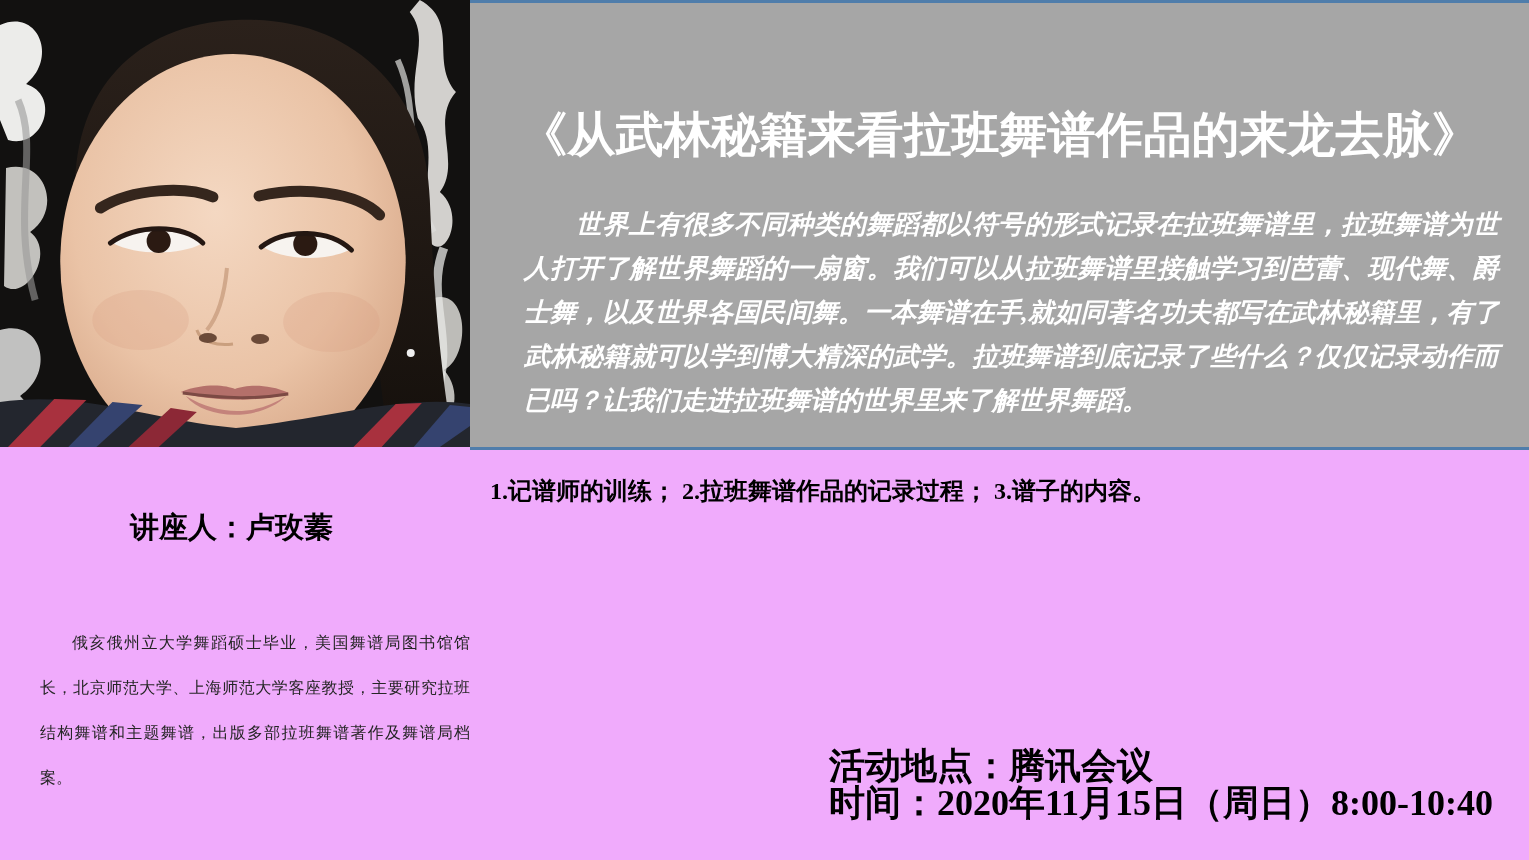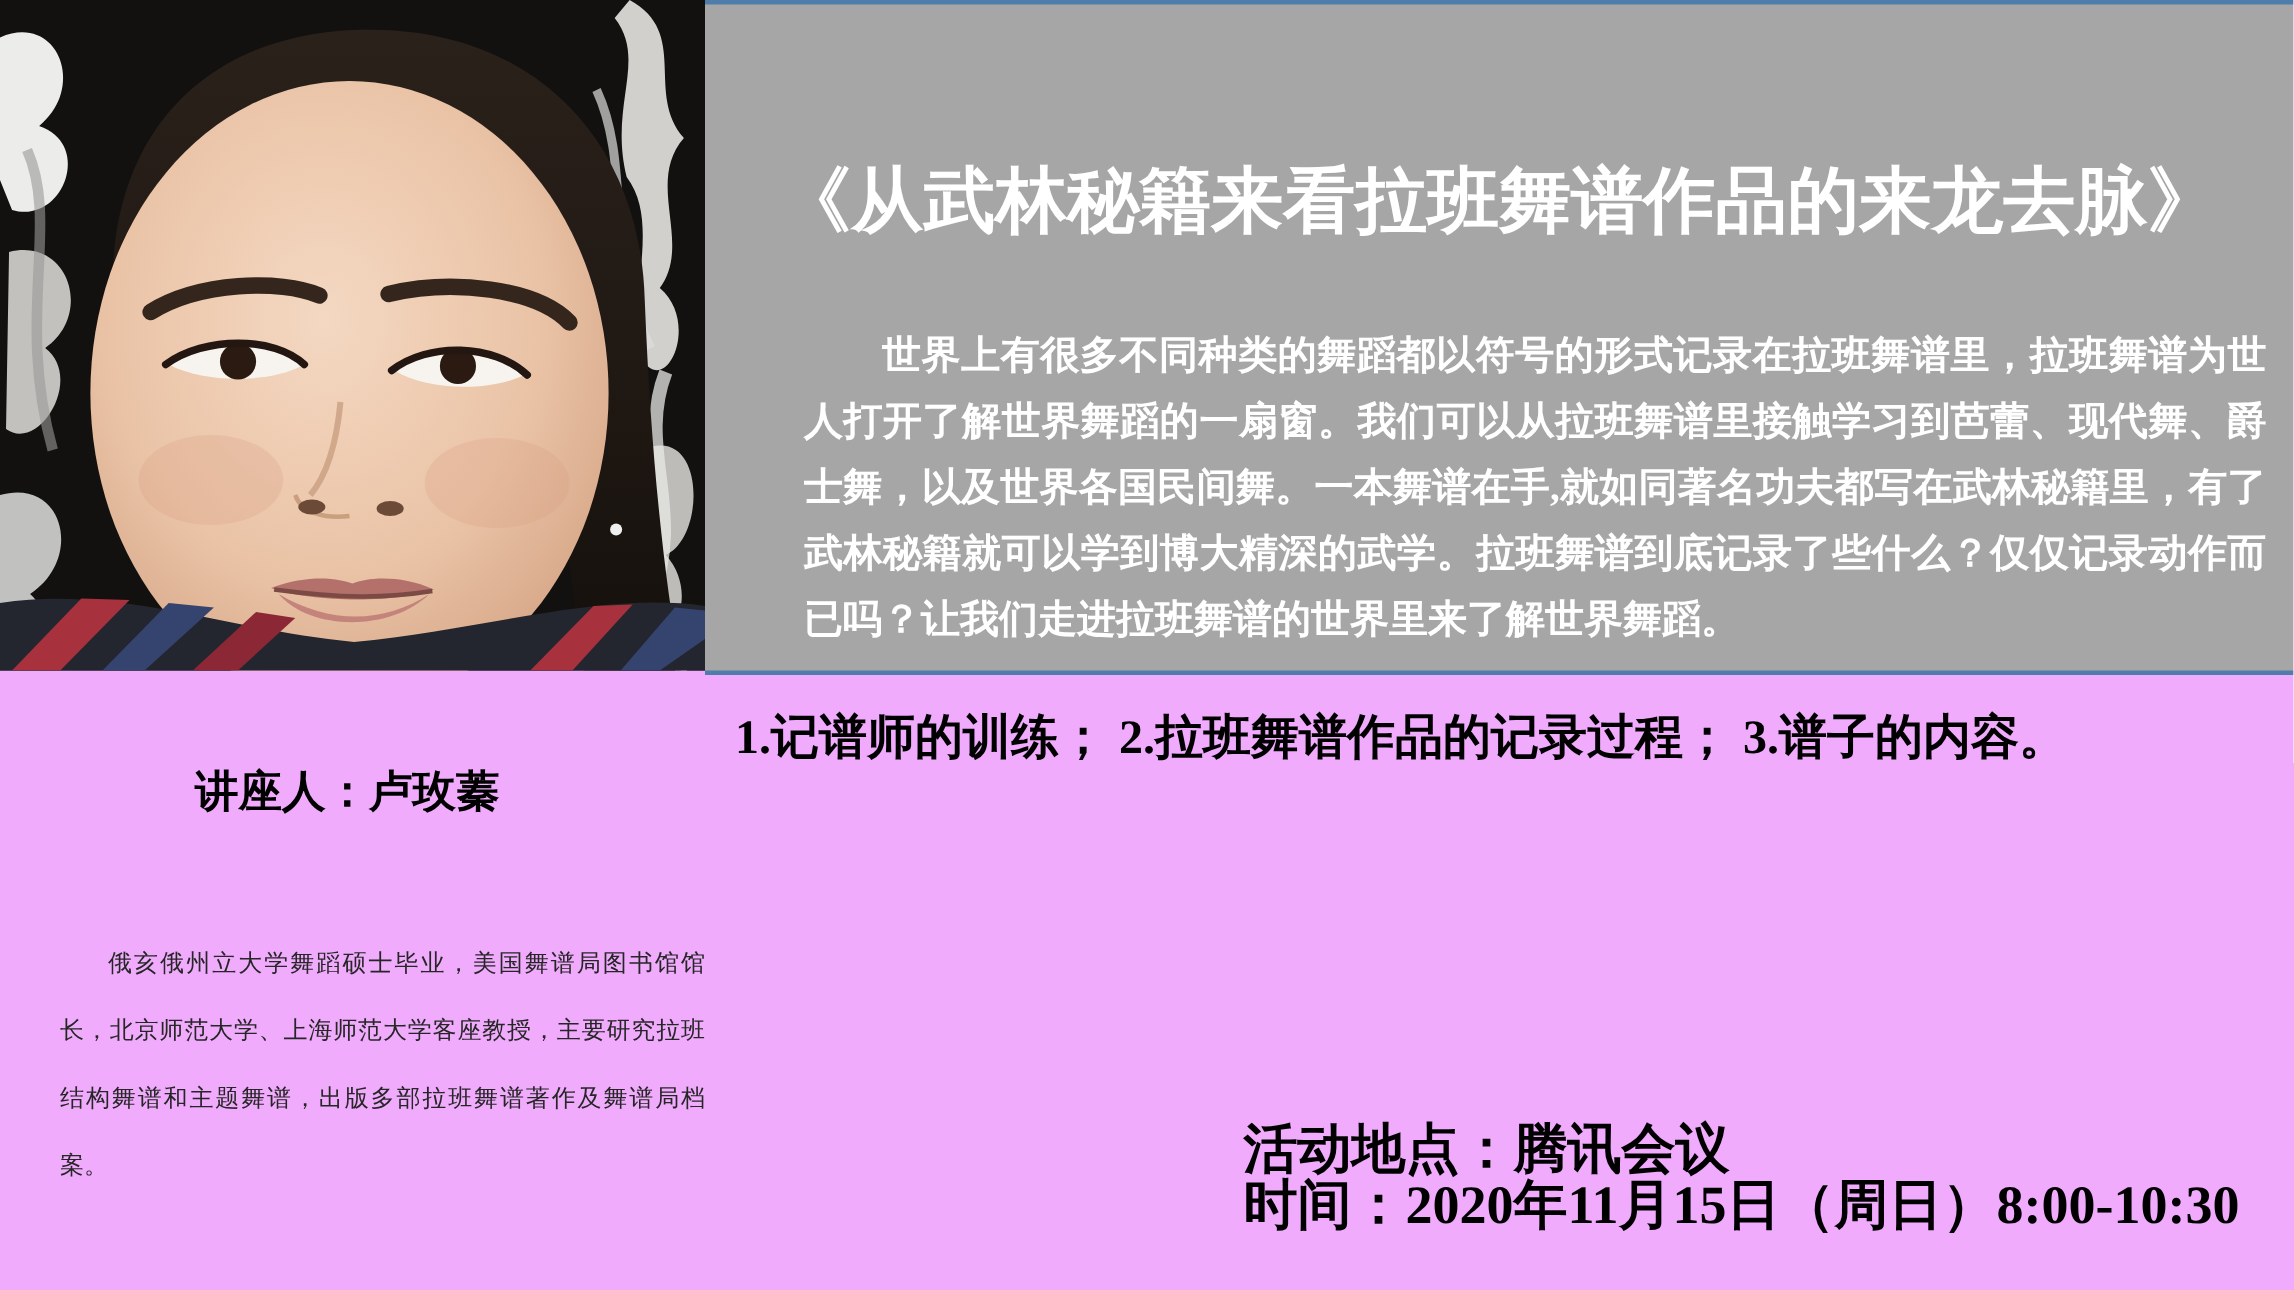--- a/index.html
+++ b/index.html
@@ -22,27 +22,27 @@
     border-bottom:3px solid var(--accent-blue,#4f7dab);
     box-sizing:border-box;
     color:var(--text-white,#ffffff);
   }
   .poster-title{
     position:absolute;top:102px;left:6px;right:6px;margin:0;
     text-align:center;font-size:48px;font-weight:bold;line-height:1.25;
     letter-spacing:0px;white-space:nowrap;
   }
   .intro-paragraph{
-    position:absolute;top:196px;left:50px;width:975px;margin:16px;
+    position:absolute;top:196px;left:50px;width:975px;margin:4px;
     font-size:26px;font-weight:bold;line-height:44px;
-    text-indent:2em;text-align:justify;
+    text-indent:2em;text-align:justify;font-style:italic;
   }
   .agenda-line{
     position:absolute;left:490px;top:470px;width:1020px;
-    font-size:32px;font-weight:bold;color:var(--text-black,#000);
+    font-size:24px;font-weight:bold;color:var(--text-black,#000);
     line-height:42px;
   }
   .speaker-label{
     position:absolute;left:130px;top:508px;
     font-size:29px;font-weight:bold;color:var(--text-black,#000);
   }
   .speaker-bio{
     position:absolute;left:40px;top:620px;width:430px;margin:0;
     font-size:16px;line-height:45px;color:#262626;
     text-indent:2em;text-align:justify;
@@ -126,16 +126,16 @@
   </div>
 
   <div class="agenda-line serif">1.记谱师的训练； 2.拉班舞谱作品的记录过程； 3.谱子的内容。</div>
 
   <div class="speaker-label sans">讲座人：卢玫蓁</div>
 
   <p class="speaker-bio sans">俄亥俄州立大学舞蹈硕士毕业，美国舞谱局图书馆馆长，北京师范大学、上海师范大学客座教授，主要研究拉班结构舞谱和主题舞谱，出版多部拉班舞谱著作及舞谱局档案。</p>
 
   <div class="event-info serif">
     <div>活动地点：腾讯会议</div>
-    <div>时间：2020年11月15日（周日）8:00-10:30</div>
+    <div>时间：2020年11月15日（周日）8:00-10:40</div>
   </div>
 
 </div>
 
 </body></html>

